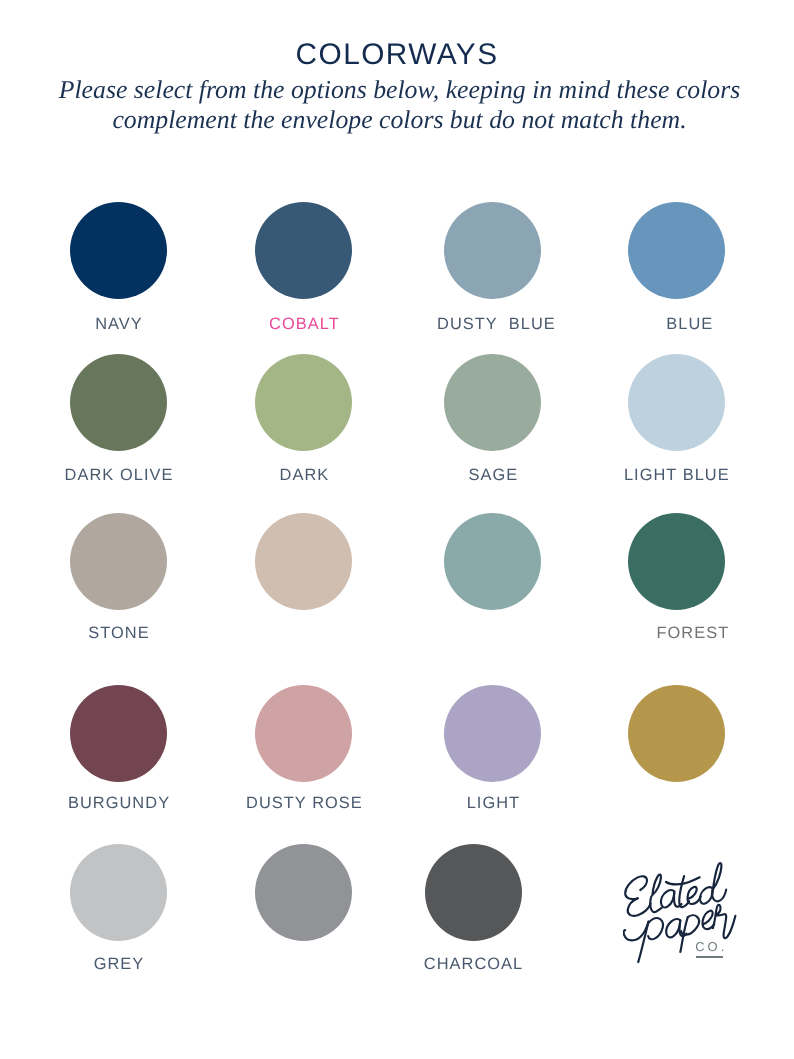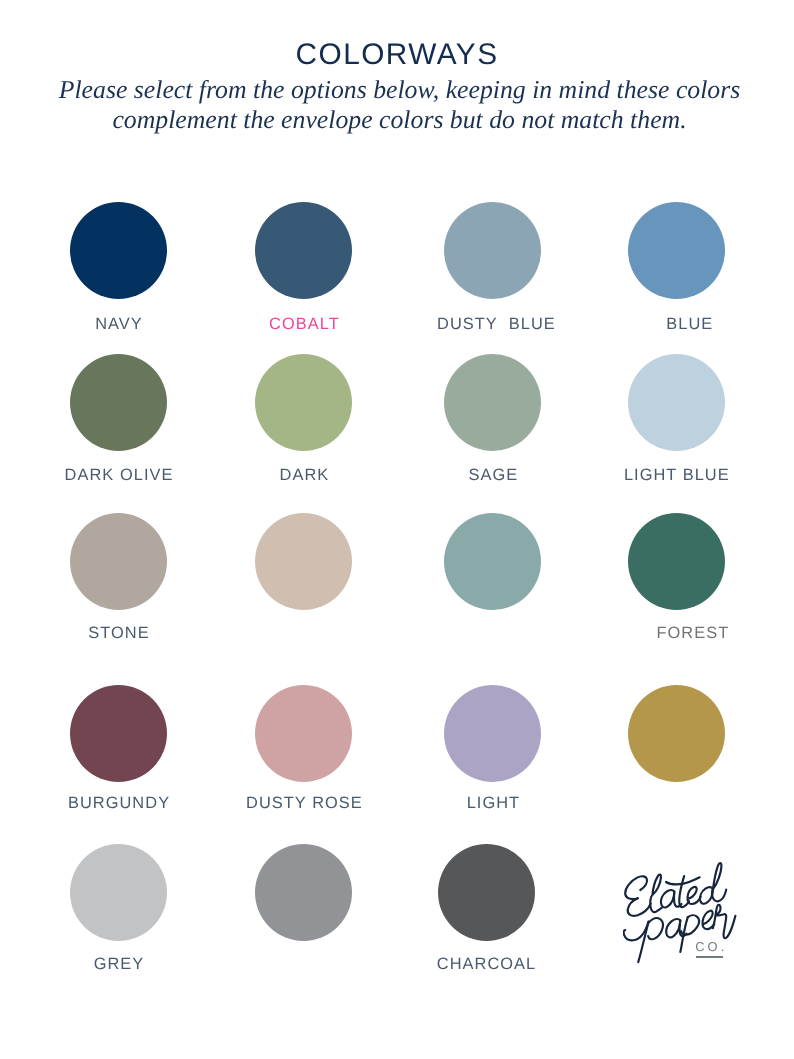--- a/index.html
+++ b/index.html
@@ -89,21 +89,21 @@
       <div class="cell" style="left: 581.3px; top: 685px;">
         <div class="swatch" style="width: 97px; height: 97px; background: rgb(181, 151, 75);"></div>
       </div>
       <div class="cell" style="left: 23.5px; top: 844px;">
         <div class="swatch" style="width: 97px; height: 97px; background: rgb(194, 195, 197);"></div>
         <div class="swname" style="color: rgb(74, 90, 110); position: absolute; left: 0px; width: 190px; top: 111.2px;">GREY</div>
       </div>
       <div class="cell" style="left: 208.9px; top: 844px;">
         <div class="swatch" style="width: 97px; height: 97px; background: rgb(145, 147, 151);"></div>
       </div>
-      <div class="cell" style="left: 391px; top: 844px;">
+      <div class="cell" style="left: 378px; top: 844px;">
         <div class="swatch" style="width: 97px; height: 97px; background: rgb(86, 87, 89);"></div>
         <div class="swname" style="color: rgb(74, 90, 110); position: absolute; left: 0px; width: 190px; top: 111.2px;">CHARCOAL</div>
       </div>
     </div>
   <div class="logo">
 <svg class="logosvg" viewBox="0 0 114 104" width="114" height="104">
 <g id="logo-ink" fill="none" stroke="#16243c" stroke-width="2.15" stroke-linecap="round" stroke-linejoin="round">
 <path d="M17.3 29.0 C22.0 26.2 24.6 21.8 23.9 18.4 C23.2 15.0 19.0 14.2 14.2 16.6 C7.6 19.9 2.2 26.6 2.2 32.2 C2.2 36.4 5.8 38.6 11.6 38.0 C12.7 37.9 13.8 37.6 14.8 37.3"></path>
 <path d="M14.8 37.3 C9.8 39.5 5.6 43.8 4.8 48.3 C3.9 53.4 8.2 56.2 14.7 54.3 C20.6 52.5 25.8 47.6 27.6 42.6"></path>
 <path d="M29.4 34.0 C30.0 27.2 32.6 19.0 34.7 15.4 C36.4 12.4 38.2 13.0 37.9 16.9 C37.4 23.0 33.9 30.4 29.4 34.0 C27.6 35.4 26.8 41.0 27.5 45.6 C28.2 50.4 30.6 52.2 33.2 50.6 C35.0 49.5 36.6 48.4 38.7 46.9"></path>

